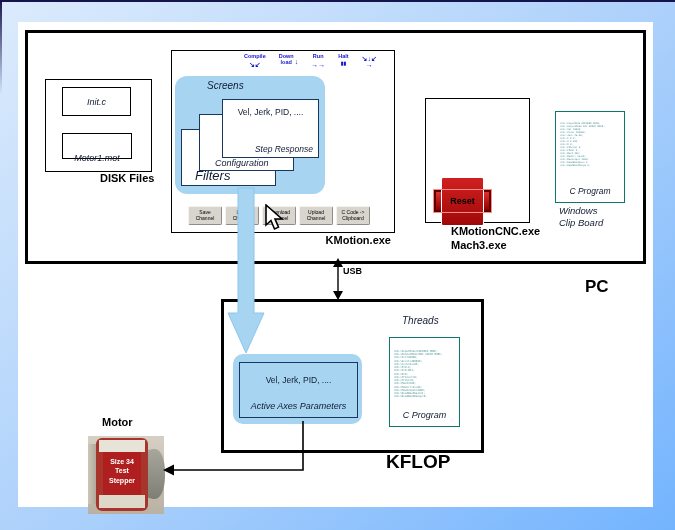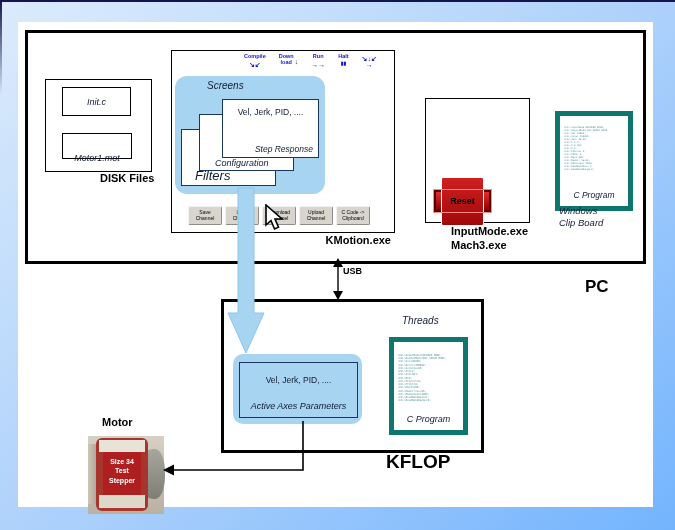--- a/index.html
+++ b/index.html
@@ -5,21 +5,21 @@
   html,body{margin:0;padding:0;background:#fff;}
   #canvas{position:relative;width:675px;height:530px;overflow:hidden;
           font-family:"Liberation Sans",sans-serif;
           background:linear-gradient(140deg,#dcebfc 0%,#a9cffb 55%,#73b4fe 100%);}
   .abs{position:absolute;}
   .topline{left:0;top:0;width:675px;height:2px;background:#15154d;}
   .leftline{left:0;top:0;width:2px;height:95px;background:linear-gradient(#15154d,rgba(21,21,77,0));}
   .white-area{left:18px;top:22px;width:635px;height:485px;background:#fff;}
   .blackbox{border:3px solid #000;background:#fff;}
   .thinbox{border:1.5px solid #000;background:#fff;}
-  .hairbox{border:5px solid #0f766e;background:#fff;}
+  .hairbox{border:1px solid #0f766e;background:#fff;}
   .ital{font-style:italic;color:#111b33;}
   .boldlbl{font-weight:bold;color:#000;}
   .win{position:absolute;background:#fff;border:1.3px solid #17375e;}
   .bluefill{background:#a6d4f1;}
   .toolitem{display:flex;flex-direction:column;align-items:center;color:#1414cc;font-weight:bold;}
   .toollbl{font-size:5.5px;line-height:1.05;text-align:center;}
   .toolglyph{font-size:7px;line-height:1;margin-top:1px;}
   .btnrow{display:flex;gap:3px;}
   .graybtn{background:#d8d5cf;border:1px solid #8f8c86;border-top-color:#f4f2ee;border-left-color:#f4f2ee;
            font-size:5px;line-height:1.15;text-align:center;color:#000;padding:2px 1px;width:34px;height:19px;
@@ -121,21 +121,21 @@
         </div>
       </div>
     </div>
     <div class="abs boldlbl" style="left:295px;top:201px;width:68px;font-size:11px;text-align:right;">KMotion.exe</div>
 
     <div class="abs thinbox" style="left:397px;top:65px;width:103px;height:123px;">
       <div class="reset-btn">
         <span class="reset-inner">Reset</span>
       </div>
     </div>
-    <div class="abs boldlbl" style="left:423px;top:192px;font-size:11px;">InputMode.exe</div>
+    <div class="abs boldlbl" style="left:423px;top:192px;font-size:11px;">KMotionCNC.exe</div>
     <div class="abs boldlbl" style="left:423px;top:206px;font-size:11px;">Mach3.exe</div>
 
     <div class="abs hairbox" style="left:527px;top:78px;width:68px;height:90px;">
       <pre class="codepre" style="position:absolute;left:4px;top:10px;font-size:2.4px;line-height:1.25;">ch0-&gt;InputMode=ENCODER_MODE;
 ch0-&gt;OutputMode=DAC_SERVO_MODE;
 ch0-&gt;Vel=40000;
 ch0-&gt;Accel=400000;
 ch0-&gt;Jerk=4e+06;
 ch0-&gt;P=0.2;
 ch0-&gt;I=0.001;

